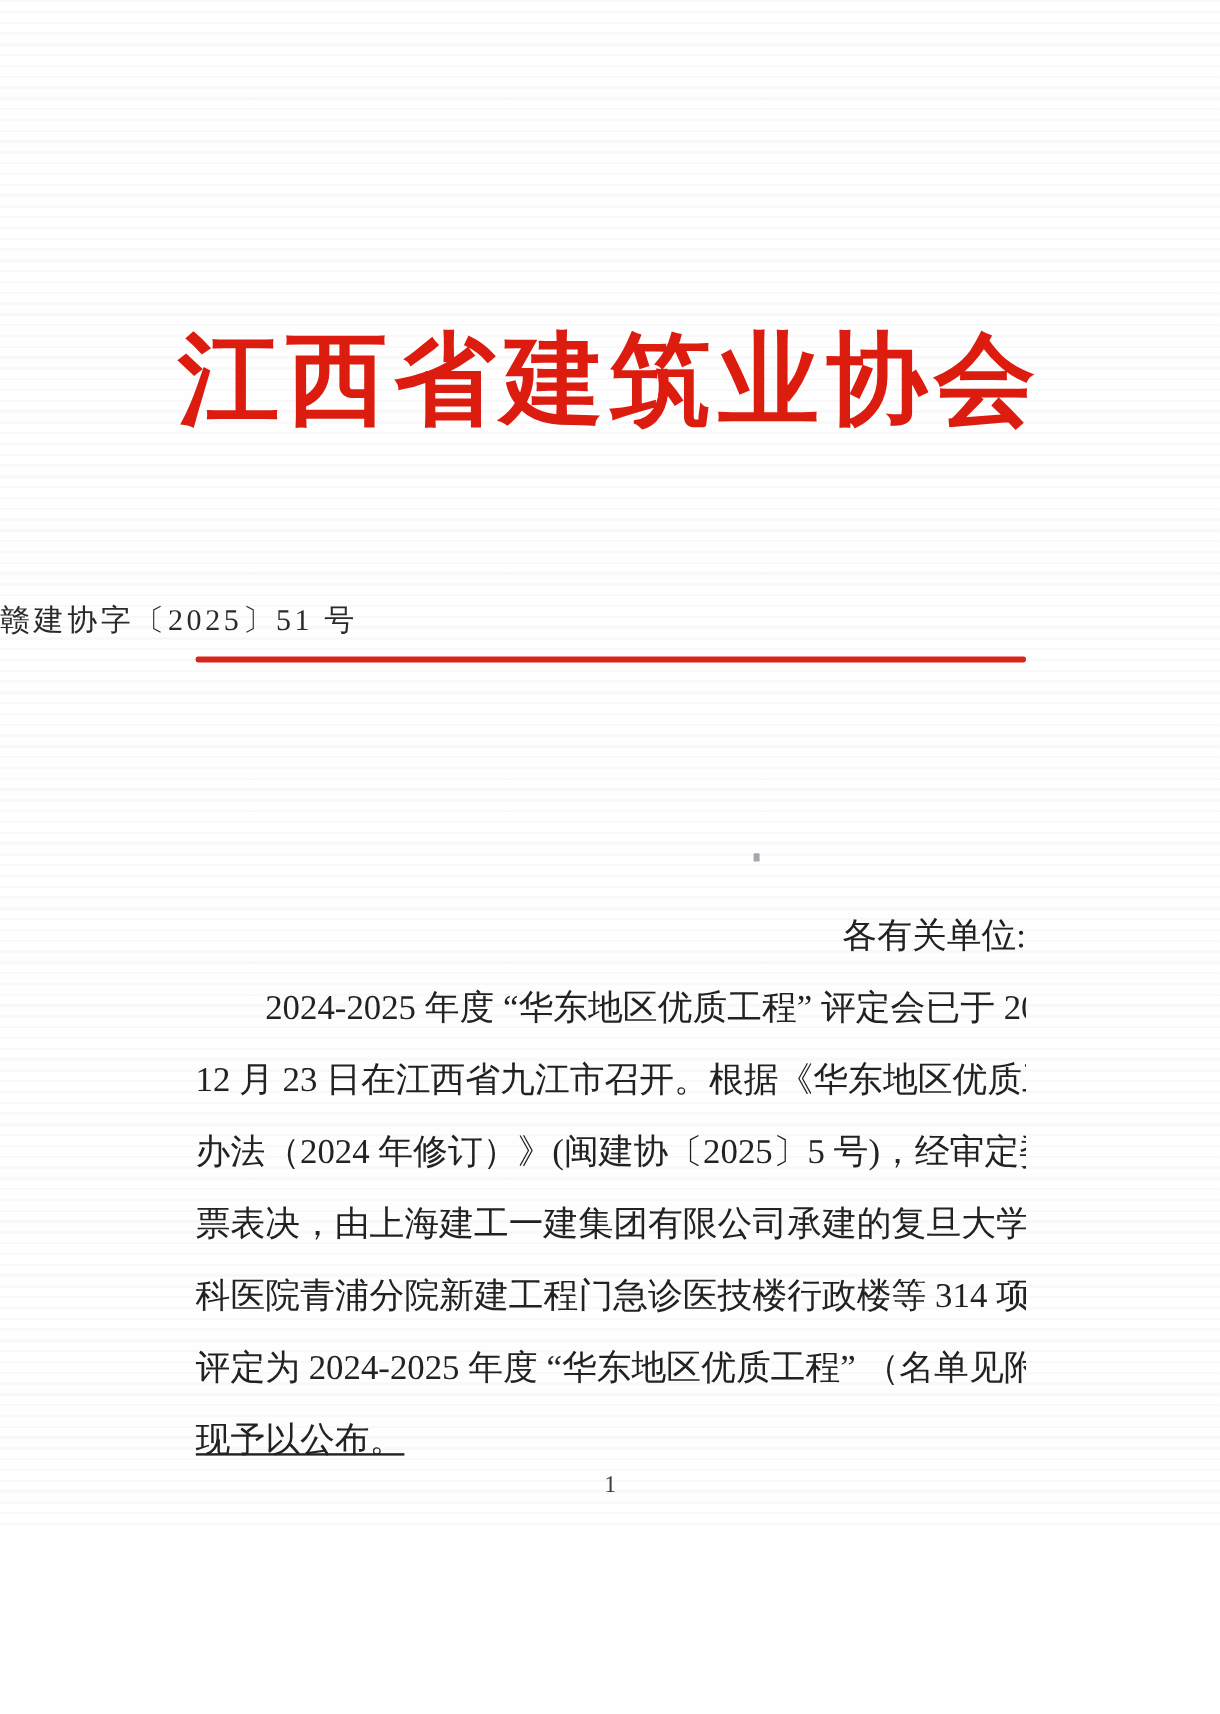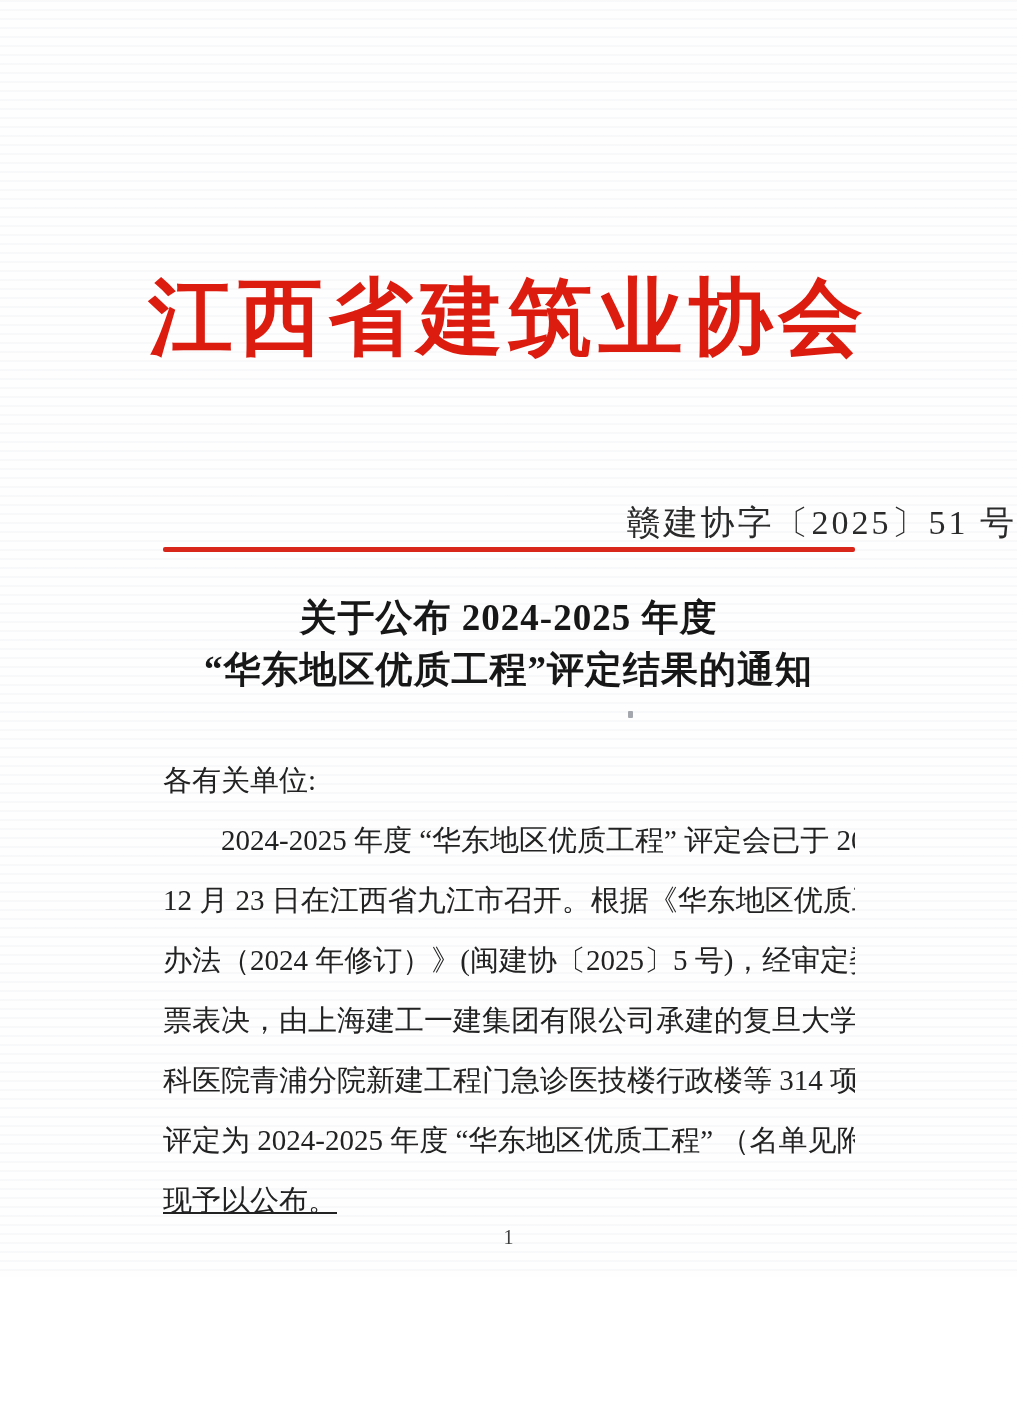--- a/index.html
+++ b/index.html
@@ -28,22 +28,22 @@
     font-weight: bold;
     letter-spacing: 6px;
     white-space: nowrap;
     line-height: 104px;
   }
   .doc-number {
     position: absolute;
     top: 500px;
     left: 0;
     right: 0;
-    text-align: right;
-    font-size: 34px;
+    text-align: left;
+    font-size: 25px;
     letter-spacing: 3px;
     color: #2a2a2a;
   }
   .red-rule {
     position: absolute;
     top: 547px;
     left: 163px;
     width: 692px;
     height: 5px;
     border-radius: 2px;
@@ -73,21 +73,21 @@
   .body-block {
     position: absolute;
     top: 750px;
     left: 163px;
     width: 692px;
     font-size: 29px;
     color: #222222;
   }
   .salutation {
     line-height: 60px;
-    text-align: left;
+    text-align: right;
   }
   .para-line {
     line-height: 60px;
     text-align: justify;
     text-align-last: justify;
     white-space: nowrap;
     overflow: hidden;
   }
   .para-line.first {
     padding-left: 58px;
@@ -112,24 +112,20 @@
 <body>
 
 <div class="page">
 
   <div class="masthead" style="color: rgb(221, 28, 16);">江西省建筑业协会</div>
 
   <div class="doc-number">赣建协字〔2025〕51 号</div>
 
   <div class="red-rule" style="background: rgb(216, 38, 27);"></div>
 
-  <div class="notice-title">
-    <div>关于公布 2024-2025 年度</div>
-    <div>“华东地区优质工程”评定结果的通知</div>
-  </div>
 
   <div class="scan-speck"></div>
 
   <div class="body-block">
     <div class="salutation">各有关单位:</div>
     <div class="para-line first">2024-2025 年度 “华东地区优质工程” 评定会已于 2025 年</div>
     <div class="para-line">12 月 23 日在江西省九江市召开。根据《华东地区优质工程评定</div>
     <div class="para-line">办法（2024 年修订）》(闽建协〔2025〕5 号)，经审定委员会投</div>
     <div class="para-line">票表决，由上海建工一建集团有限公司承建的复旦大学附属妇产</div>
     <div class="para-line">科医院青浦分院新建工程门急诊医技楼行政楼等 314 项工程被</div>

